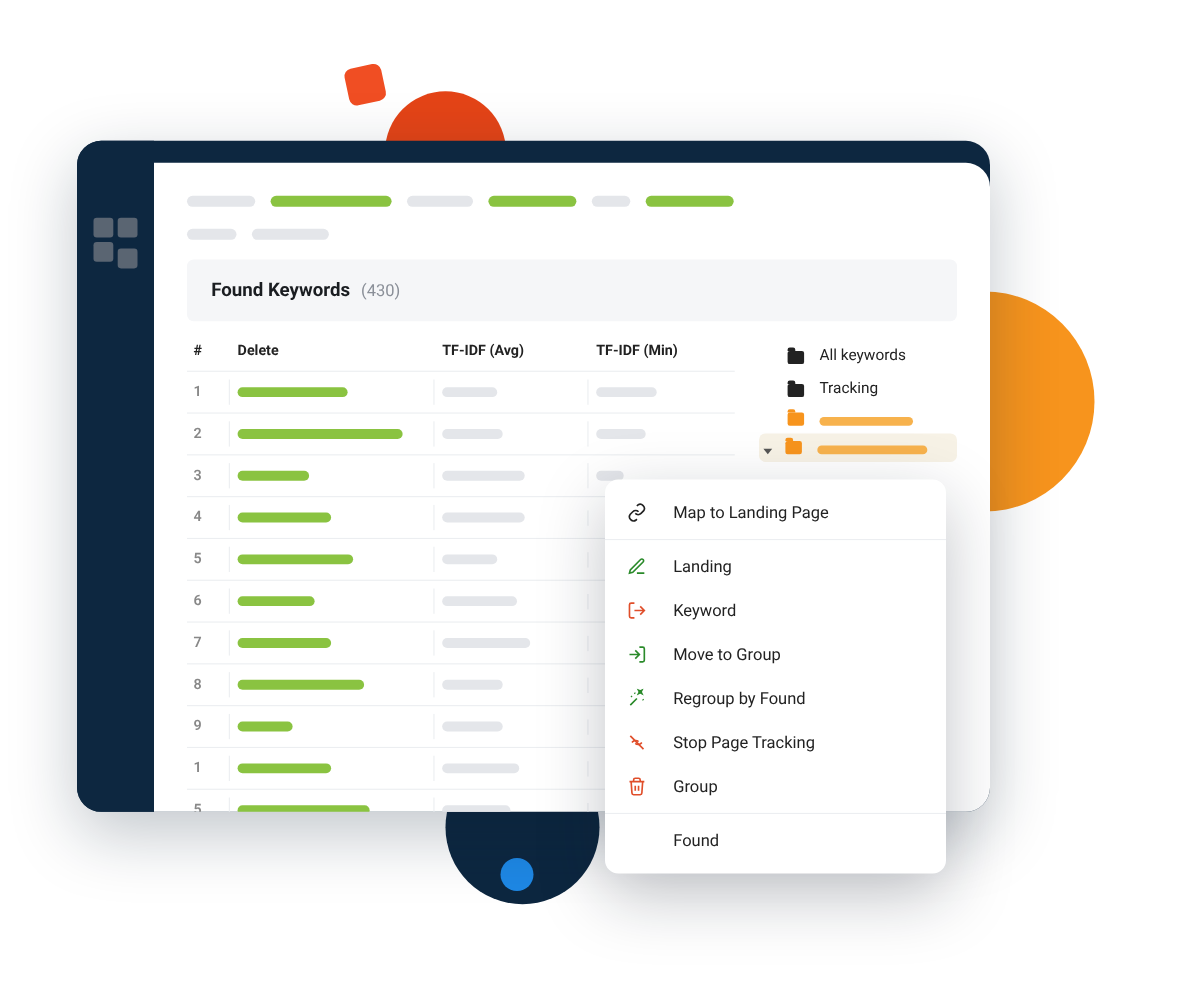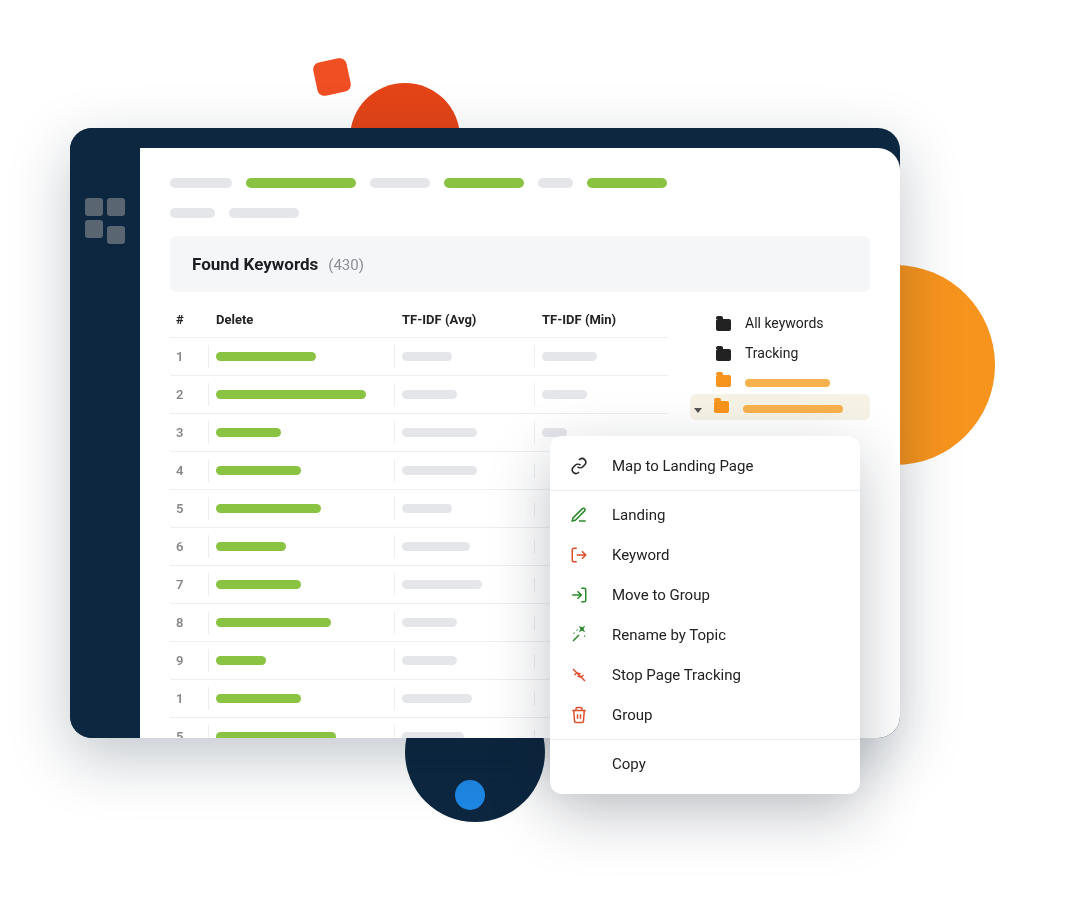--- a/index.html
+++ b/index.html
@@ -390,21 +390,21 @@
         </svg>
     </span>
     <span>Move to Group</span>
   </div>
   <div class="menu-item">
     <span class="mi-icon">
       <svg viewBox="0 0 24 24" fill="none" stroke="#2a8a2a" stroke-width="2">
           <path d="M15 4l-1 2 2-1 2 1-1-2 1-2-2 1-2-1 1 2zM4 20l8-8M9 5l1 1M5 9l1 1M19 13l1 1"></path>
         </svg>
     </span>
-    <span>Rename by Topic</span>
+    <span>Regroup by Found</span>
   </div>
   <div class="menu-item">
     <span class="mi-icon">
       <svg viewBox="0 0 24 24" fill="none" stroke="#e04e2a" stroke-width="2">
           <path d="M10 13a5 5 0 0 0 7 0l1-1M14 11a5 5 0 0 0-7 0l-1 1"></path>
           <path d="M4 4l16 16"></path>
         </svg>
     </span>
     <span>Stop Page Tracking</span>
   </div>
@@ -413,15 +413,15 @@
       <svg viewBox="0 0 24 24" fill="none" stroke="#e04e2a" stroke-width="2">
           <path d="M3 6h18M8 6V4a2 2 0 0 1 2-2h4a2 2 0 0 1 2 2v2M19 6l-1 14a2 2 0 0 1-2 2H8a2 2 0 0 1-2-2L5 6"></path>
           <path d="M10 11v6M14 11v6"></path>
         </svg>
     </span>
     <span>Group</span>
   </div>
   <div class="hr"></div>
   <div class="menu-item">
     <span class="mi-icon"></span>
-    <span>Copy</span>
+    <span>Found</span>
   </div>
 </div>
 
 </body></html>

